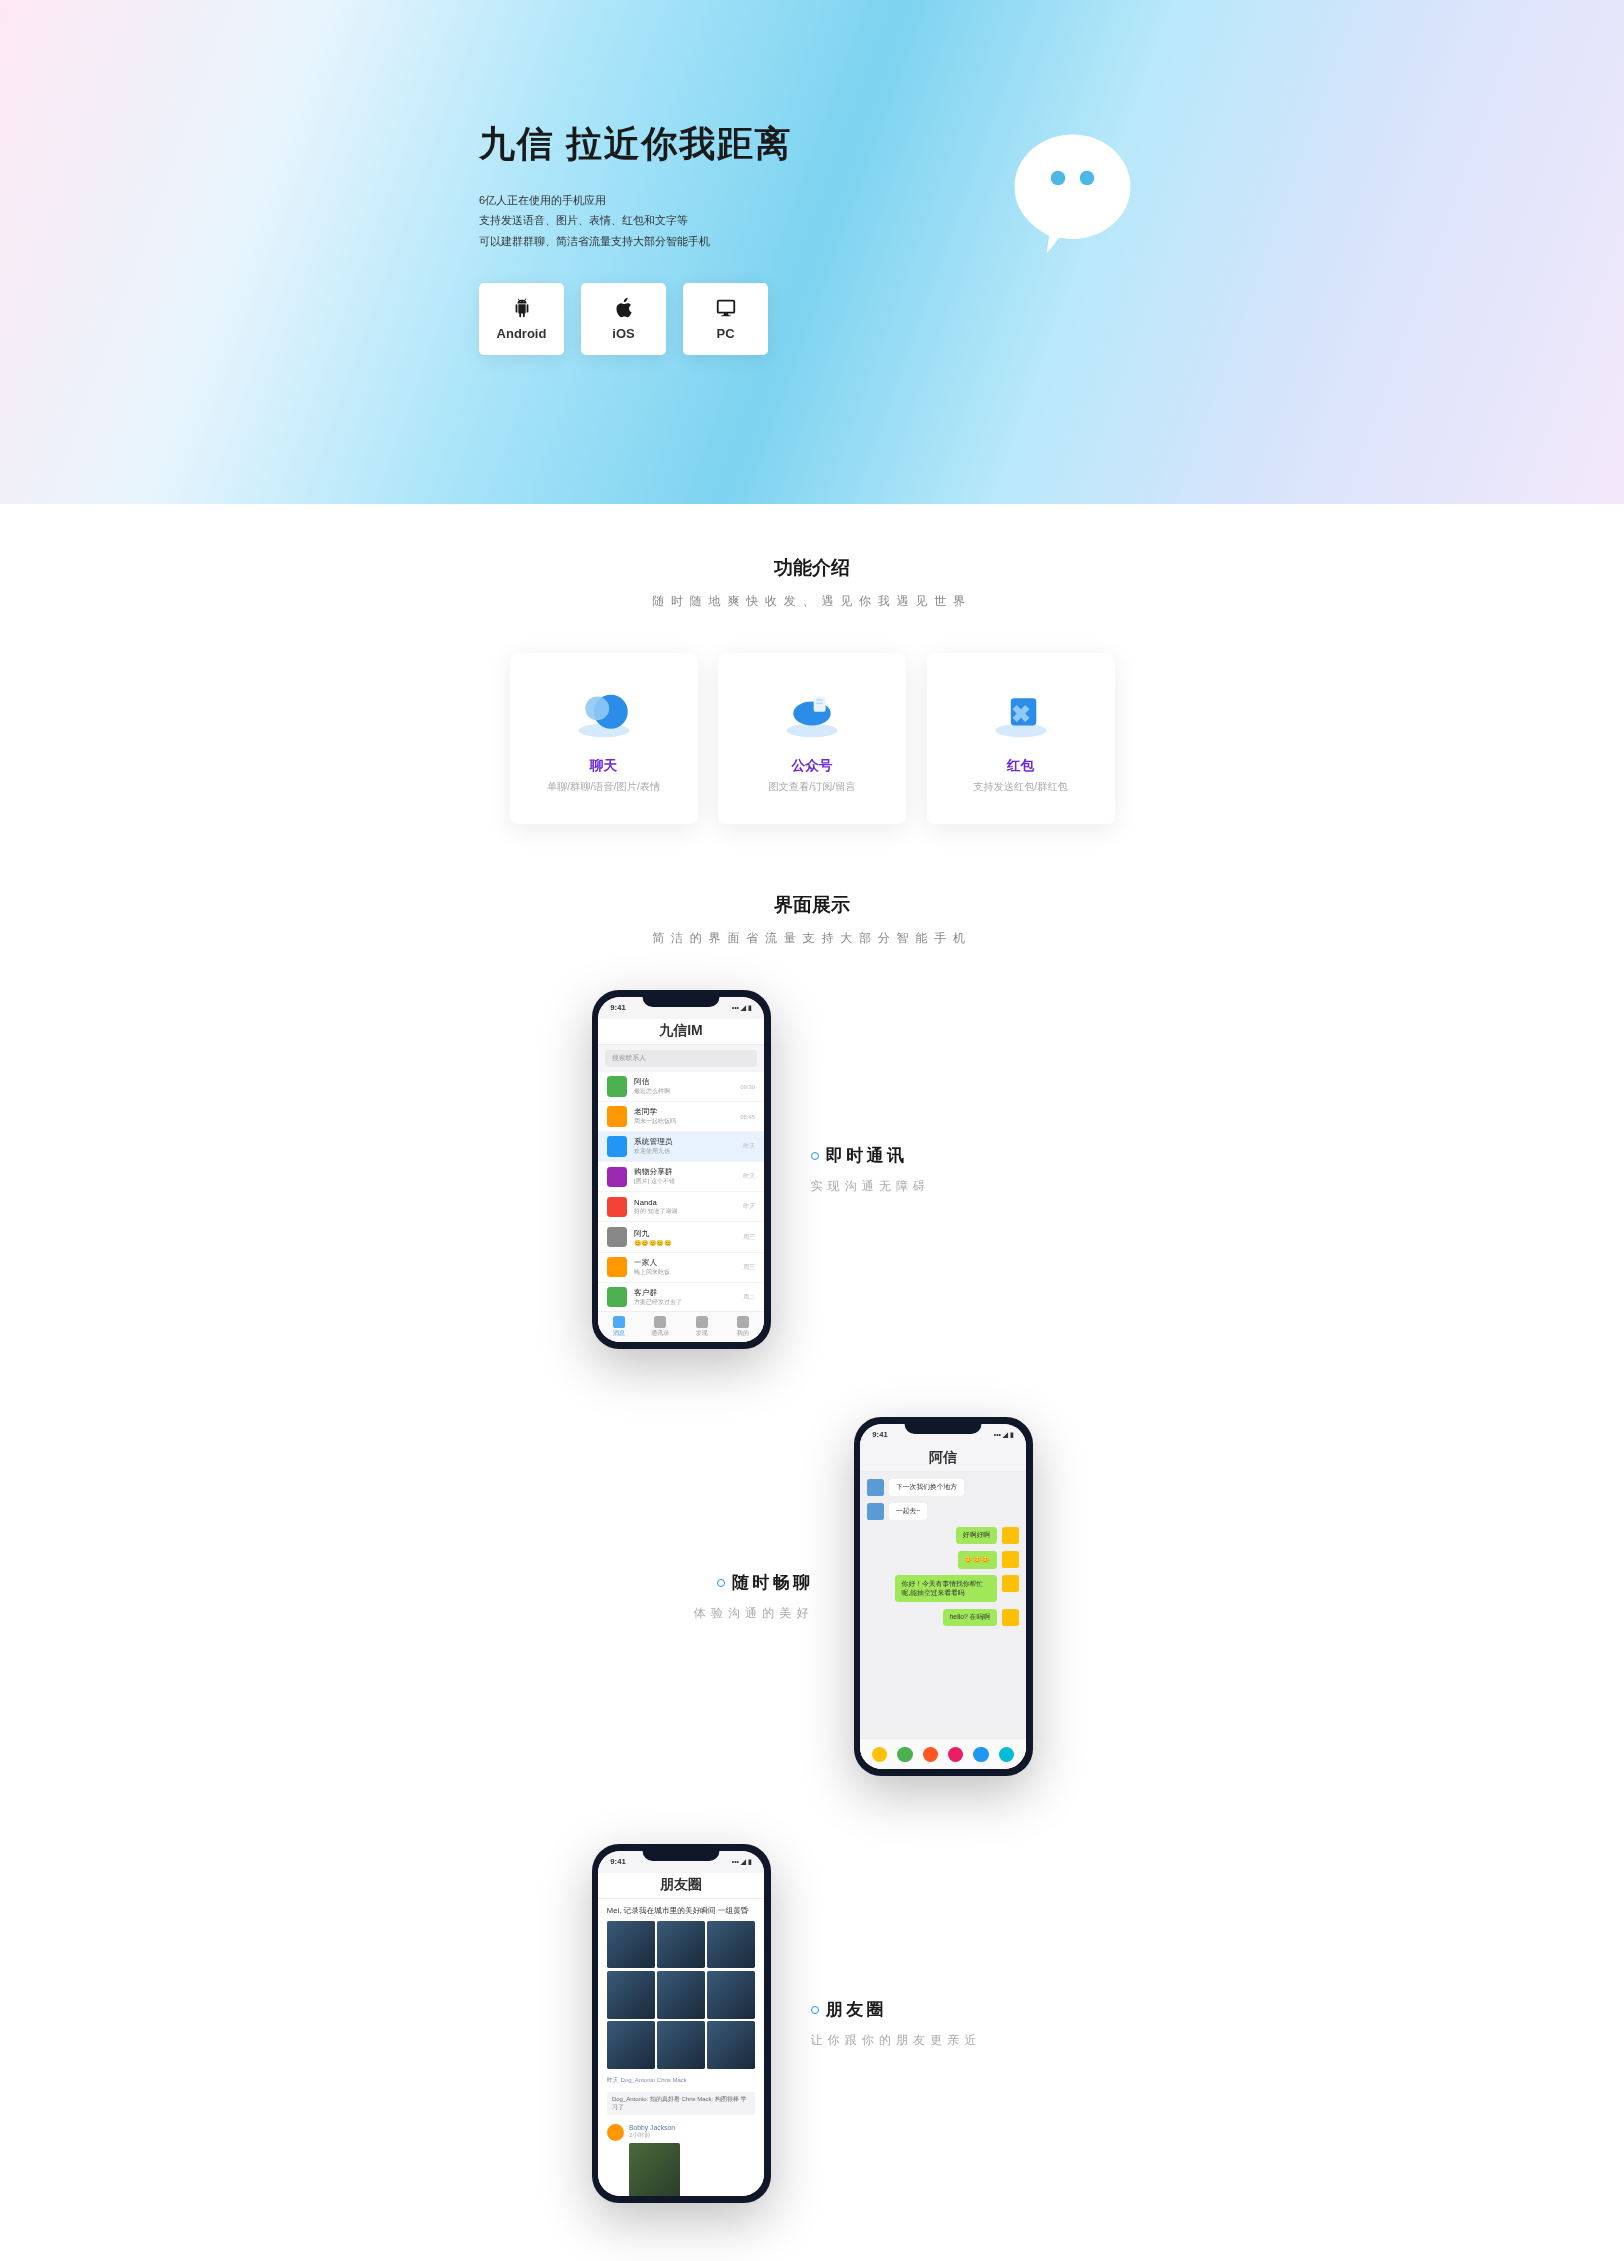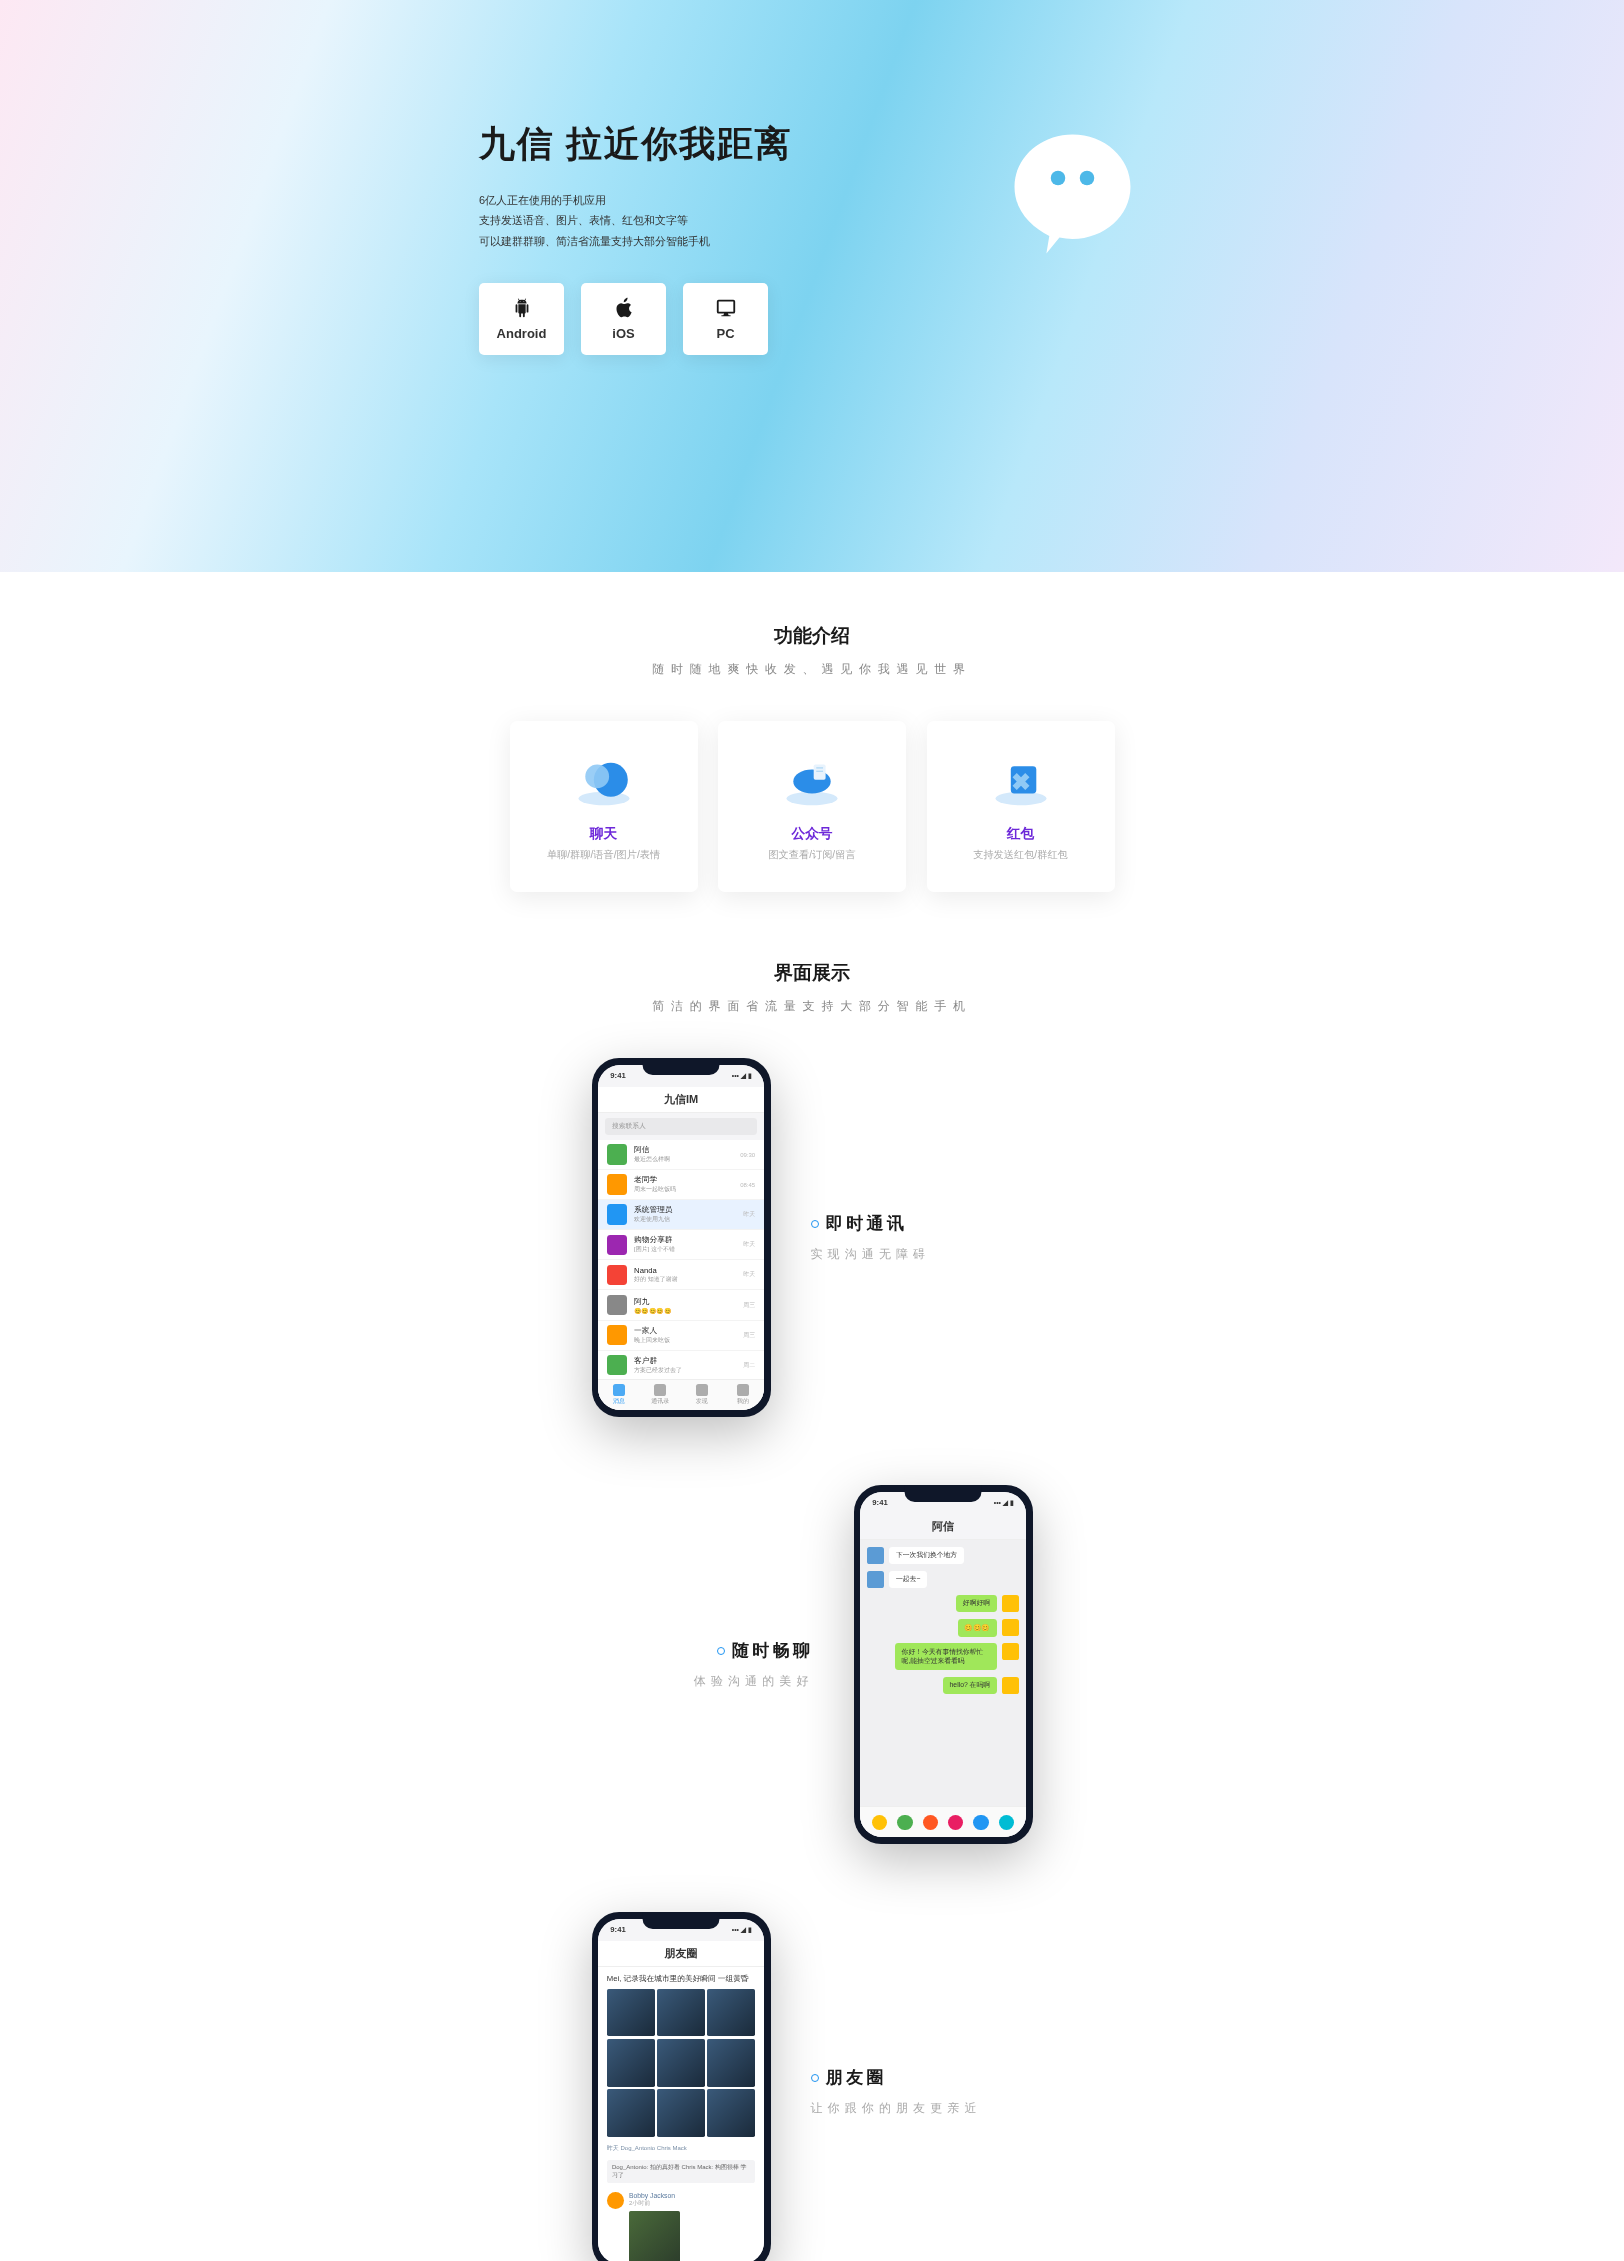--- a/index.html
+++ b/index.html
@@ -1,20 +1,20 @@
 <!DOCTYPE html>
 <html style="font-size:13.7px"><head>
 <meta charset="utf-8">
 <style>
 * { margin: 0; padding: 0; box-sizing: border-box; }
 body { font-family: -apple-system, "PingFang SC", "Microsoft YaHei", sans-serif; color: #333; background: #fff; }
 
 
 .hero {
-  height: 572px;
+  height: 504px;
   background: linear-gradient(110deg, #fde8f3 0%, #e8f5fd 18%, #a8e4f9 35%, #7dd3f0 50%, #b8e8fa 65%, #d8e4fb 80%, #f3e8fa 100%);
   display: flex; justify-content: center; padding-top: 120px;
 }
 .hero-inner { width: 666px; display: flex; gap: 51px; }
 .hero-left { flex: 1; }
 .hero-title { font-size: 36px; font-weight: 700; color: #1a1a1a; letter-spacing: 1.7px; }
 .hero-lines { margin: 20.5px 0 31px; font-size: 11px; line-height: 1.9; color: #333; }
 .platforms { display: flex; gap: 17px; }
 .platform-card {
   width: 85px; height: 72px; background: #fff; border-radius: 5.1px;
@@ -60,21 +60,21 @@
   width: 179px; height: 359px; background: #0f1729; border-radius: 27px; padding: 6.8px;
   box-shadow: 0 17px 51px rgba(0,0,0,0.25); position: relative;
 }
 .phone::before {
   content: ""; position: absolute; top: 0; left: 50%; transform: translateX(-50%);
   width: 77px; height: 17px; background: #0f1729; border-radius: 0 0 10.2px 10.2px; z-index: 10;
 }
 .phone-screen { width: 100%; height: 100%; background: #f5f5f7; border-radius: 22px; overflow: hidden; position: relative; }
 .phone-status { height: 22px; display: flex; justify-content: space-between; align-items: center; padding: 0 12px; font-size: 7.7px; font-weight: 600; background: #f5f5f7; }
 .phone-status .sig { display: flex; gap: 2.6px; align-items: center; font-size: 6.8px; }
-.phone-header { height: 26px; background: #f5f5f7; display: flex; align-items: center; justify-content: center; font-size: 11px; font-weight: 600; border-bottom: 0.9px solid #eee; }
+.phone-header { height: 26px; background: #f5f5f7; display: flex; align-items: center; justify-content: center; font-size: 14px; font-weight: 600; border-bottom: 0.9px solid #eee; }
 .phone-header.white { background: #fff; }
 .phone-search { margin: 5.1px 6.8px; height: 17px; background: #e9e9eb; border-radius: 3.4px; font-size: 6.8px; color: #999; display: flex; align-items: center; padding: 0 6.8px; }
 
 .chat-list { background: #fff; }
 .chat-item { display: flex; align-items: center; padding: 4.3px 8.5px; gap: 6.8px; border-bottom: 0.9px solid #f3f3f3; }
 .chat-item.sel { background: #e8f2ff; }
 .avatar { width: 20.5px; height: 20.5px; border-radius: 3.4px; background: #ddd; flex-shrink: 0; }
 .avatar.r { border-radius: 50%; }
 .avatar.blue { background: #2196f3; }
 .avatar.grn { background: #4caf50; }

